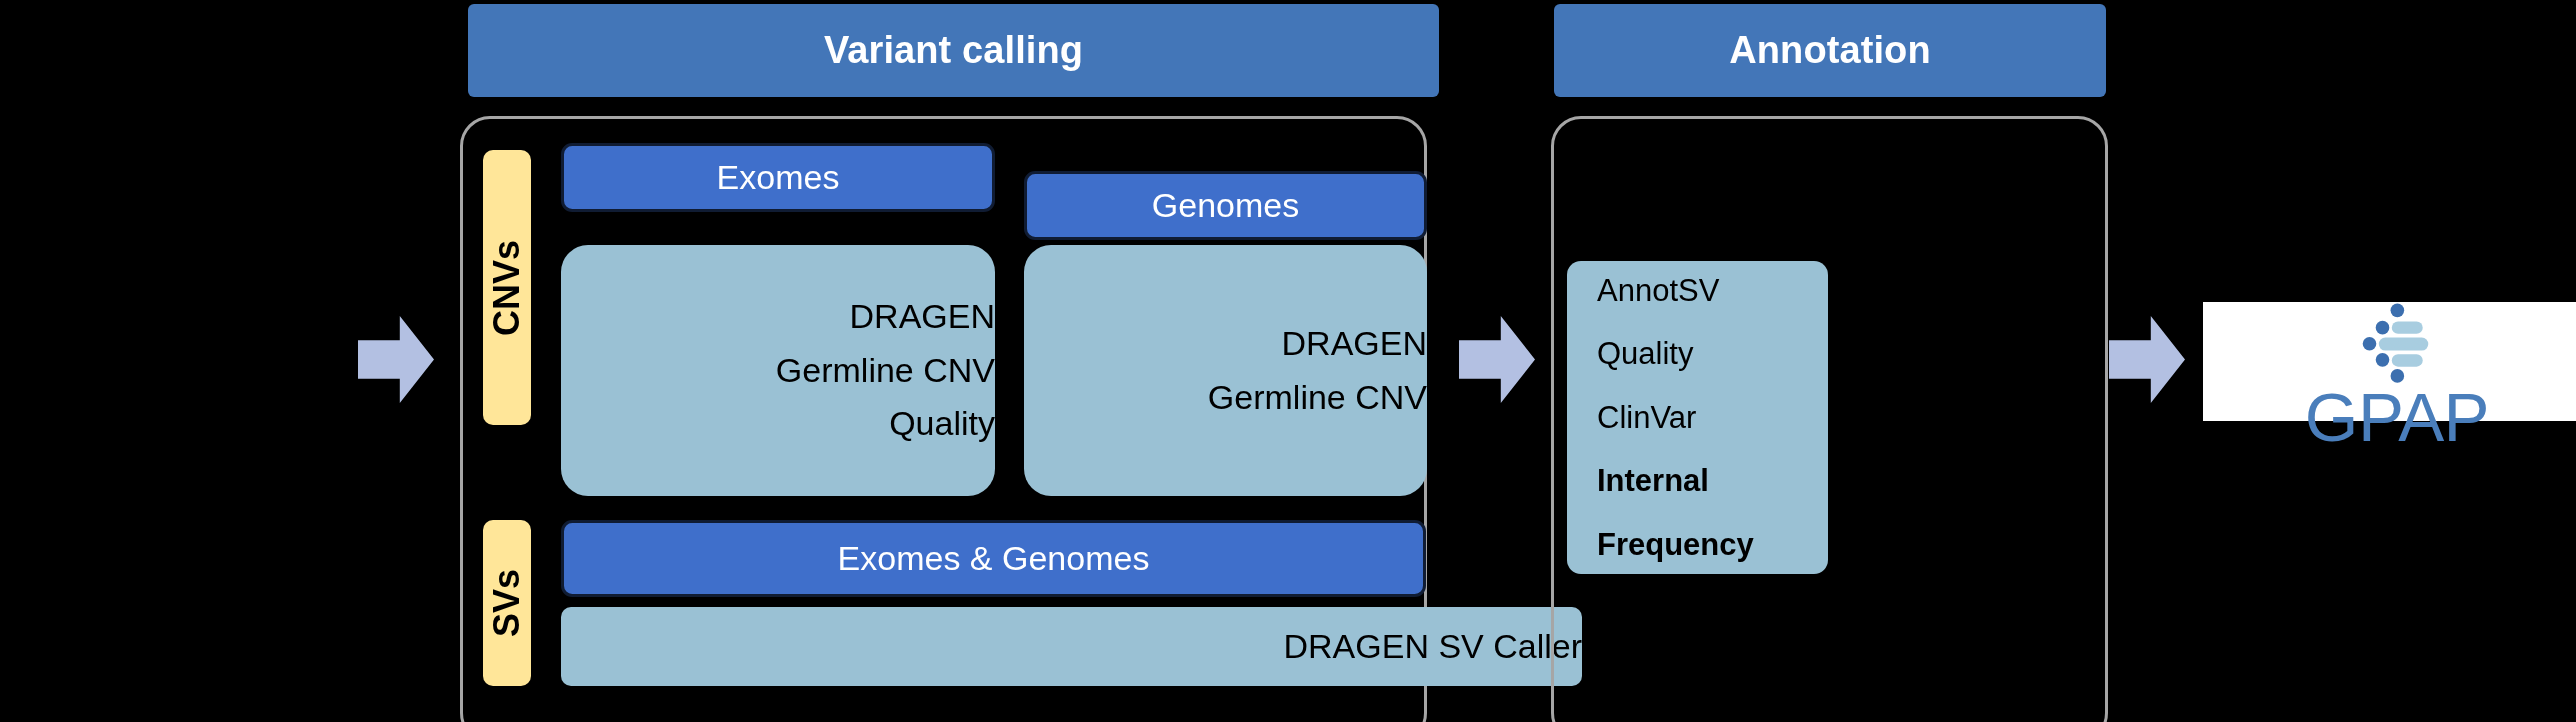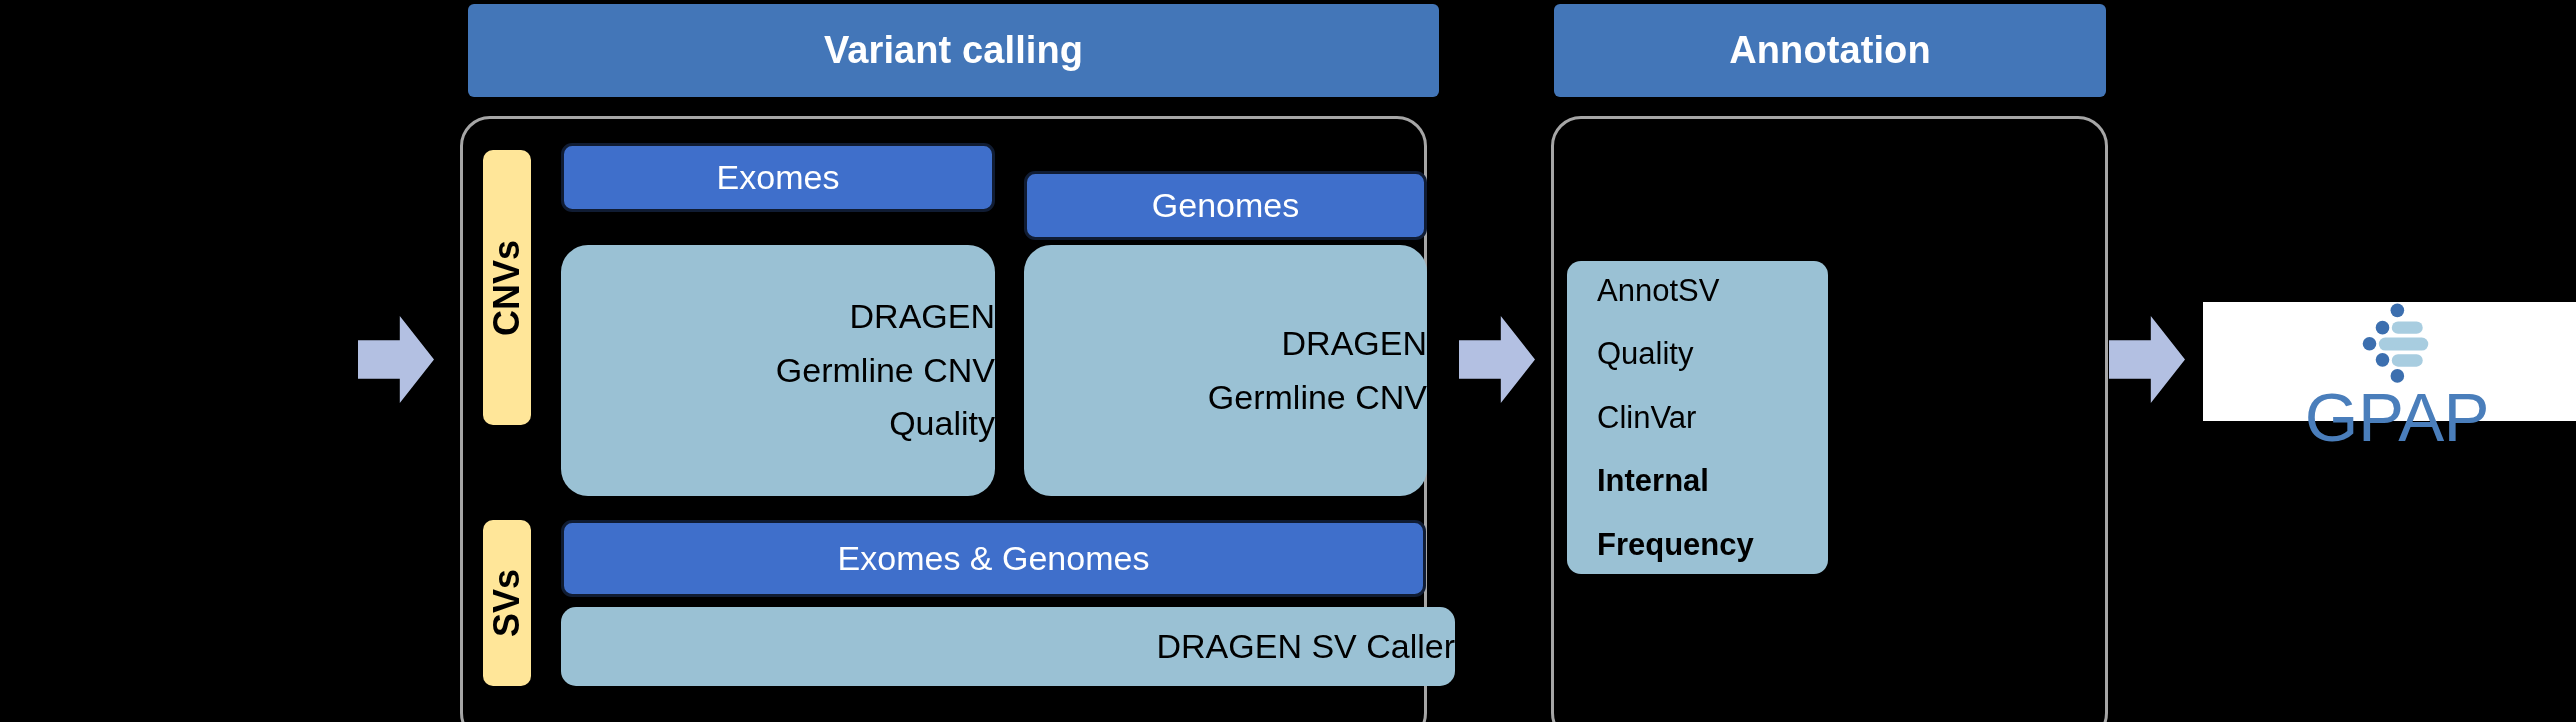--- a/index.html
+++ b/index.html
@@ -133,22 +133,22 @@
   #box-dragen-exomes {
     left: 561px; top: 245px;
     width: 434px; height: 251px;
   }
   #box-dragen-genomes {
     left: 1024px; top: 245px;
     width: 403px; height: 251px;
   }
   #box-dragen-sv {
     left: 561px; top: 607px;
-    width: 894px; height: 79px;
-    border-radius: 15px;
+    width: 1021px; height: 79px;
+    border-radius: 10px;
     justify-content: center;
     padding-left: 25px;
   }
   #box-annotation-list {
     left: 1567px; top: 261px;
     width: 261px; height: 313px;
     align-items: flex-start;
     justify-content: center;
     padding-left: 30px;
     border-radius: 14px;

